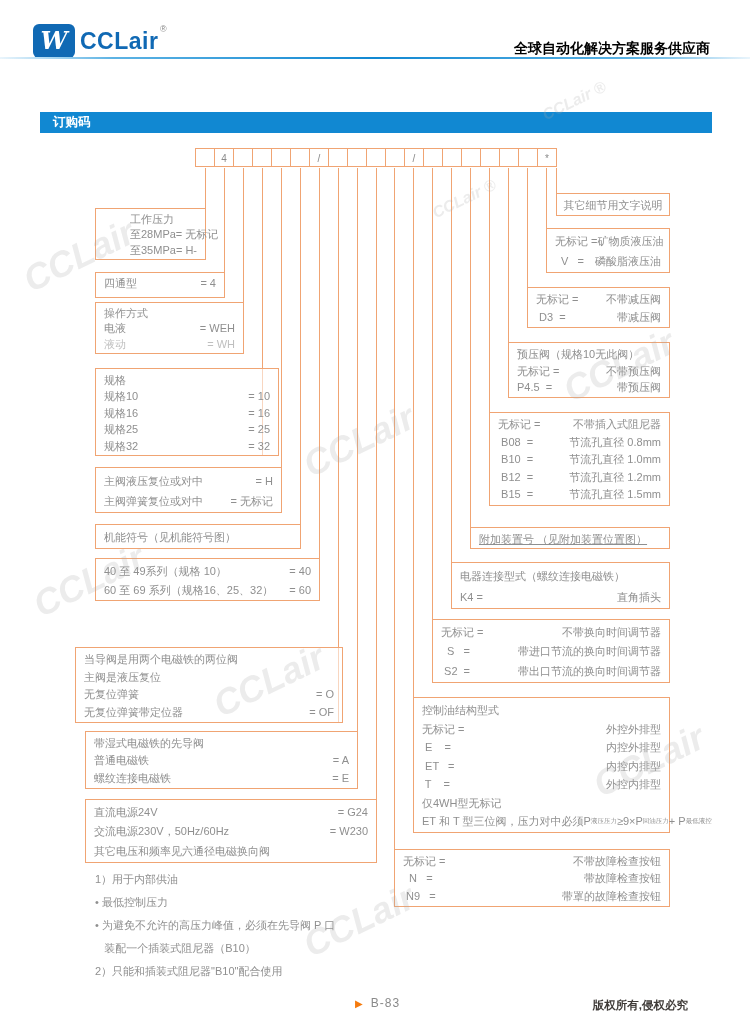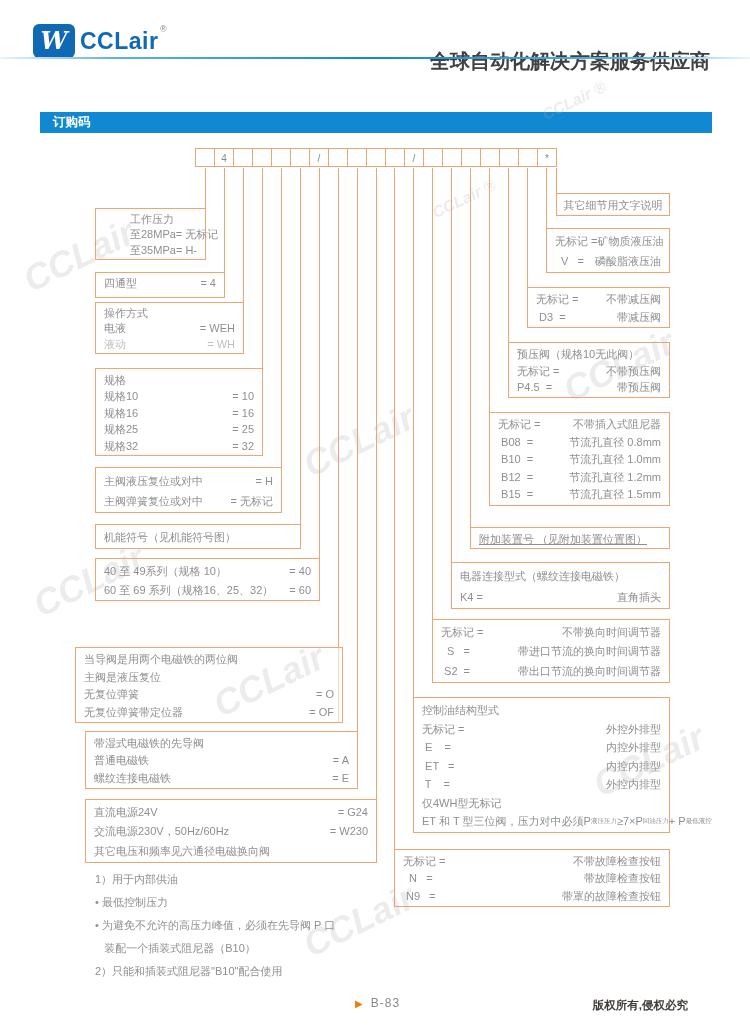--- a/index.html
+++ b/index.html
@@ -4,21 +4,21 @@
 <style>
   html,body{margin:0;padding:0;background:#fff;}
   .page{position:relative;width:750px;height:1035px;background:#fff;overflow:hidden;
         font-family:"Liberation Sans","DejaVu Sans",sans-serif;}
   
   .logo-box{position:absolute;left:33px;top:24px;width:42px;height:34px;background:#1069b4;
             border-radius:6px;color:#fff;text-align:center;line-height:34px;font-size:24px;
             font-family:"DejaVu Serif",serif;font-style:italic;font-weight:bold;}
   .logo-text{position:absolute;left:80px;top:28px;font-size:23px;font-weight:bold;color:#1069b4;letter-spacing:.5px;}
   .logo-reg{position:absolute;left:160px;top:24px;font-size:9px;color:#8a8a8a;}
-  .tagline{position:absolute;right:40px;top:48px;font-size:20px;font-weight:bold;color:#404040;}
+  .tagline{position:absolute;right:40px;top:40px;font-size:14px;font-weight:bold;color:#000000;}
   .head-rule{position:absolute;left:0;top:57px;width:750px;height:2px;
              background:linear-gradient(90deg,#eaf5fc,#5db3e4 15%,#1188d2 50%,#5db3e4 85%,#eaf5fc);}
   
   .titlebar{position:absolute;left:40px;top:112px;width:672px;height:21px;background:#1188d2;
             color:#fff;font-size:12.5px;font-weight:bold;line-height:21px;padding-left:13px;box-sizing:border-box;}
   
   .cell{position:absolute;top:148px;height:19px;border:1px solid #f0a473;background:#fff;
         font-size:10px;color:#8a8a8a;text-align:center;line-height:19px;box-sizing:border-box;}
   .vline{position:absolute;width:1px;background:#f0a473;}
   .codebox{position:absolute;border:1px solid #f0a473;background:rgba(255,255,255,.55);
@@ -119,21 +119,21 @@
         </div>
         <div class="row" style="line-height: 15.3333px;">
           <span class="l">电液</span>
           <span class="r">= WEH</span>
         </div>
         <div class="row faded" style="line-height: 15.3333px;">
           <span class="l">液动</span>
           <span class="r">= WH</span>
         </div>
       </div>
-      <div class="codebox" style="left: 95px; top: 368px; width: 168px; height: 88px;">
+      <div class="codebox" style="left: 95px; top: 368px; width: 184px; height: 88px;">
         <div class="row" style="line-height: 16.4px;">
           <span class="l">规格</span>
         </div>
         <div class="row" style="line-height: 16.4px;">
           <span class="l">规格10</span>
           <span class="r">= 10</span>
         </div>
         <div class="row" style="line-height: 16.4px;">
           <span class="l">规格16</span>
           <span class="r">= 16</span>
@@ -321,21 +321,21 @@
         <div class="row" style="line-height: 18.5714px;">
           <span class="l"> T    =</span>
           <span class="r">外控内排型</span>
         </div>
         <div class="row" style="line-height: 18.5714px;">
           <span class="l">仅4WH型无标记</span>
         </div>
         <div class="row" style="line-height: 18.5714px; white-space: nowrap;">
           <span>ET 和 T 型三位阀，压力对中必须P</span>
           <sub class="fm">液压压力</sub>
-          <span> ≥7×P</span>
+          <span> ≥9×P</span>
           <sub class="fm">回油压力</sub>
           <span> + P</span>
           <sub class="fm">最低液控</sub>
         </div>
       </div>
       <div class="codebox" style="left: 394px; top: 849px; width: 276px; height: 58px;">
         <div class="row" style="line-height: 17.3333px;">
           <span class="l">无标记 =</span>
           <span class="r">不带故障检查按钮</span>
         </div>

